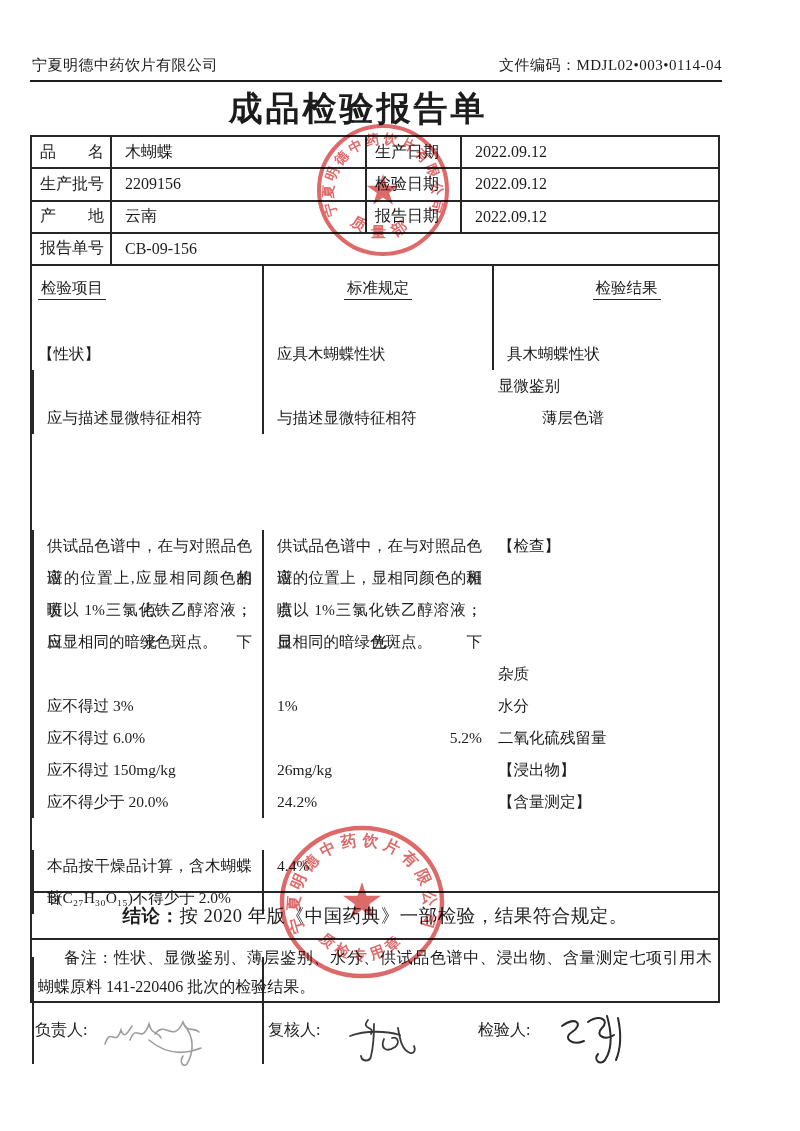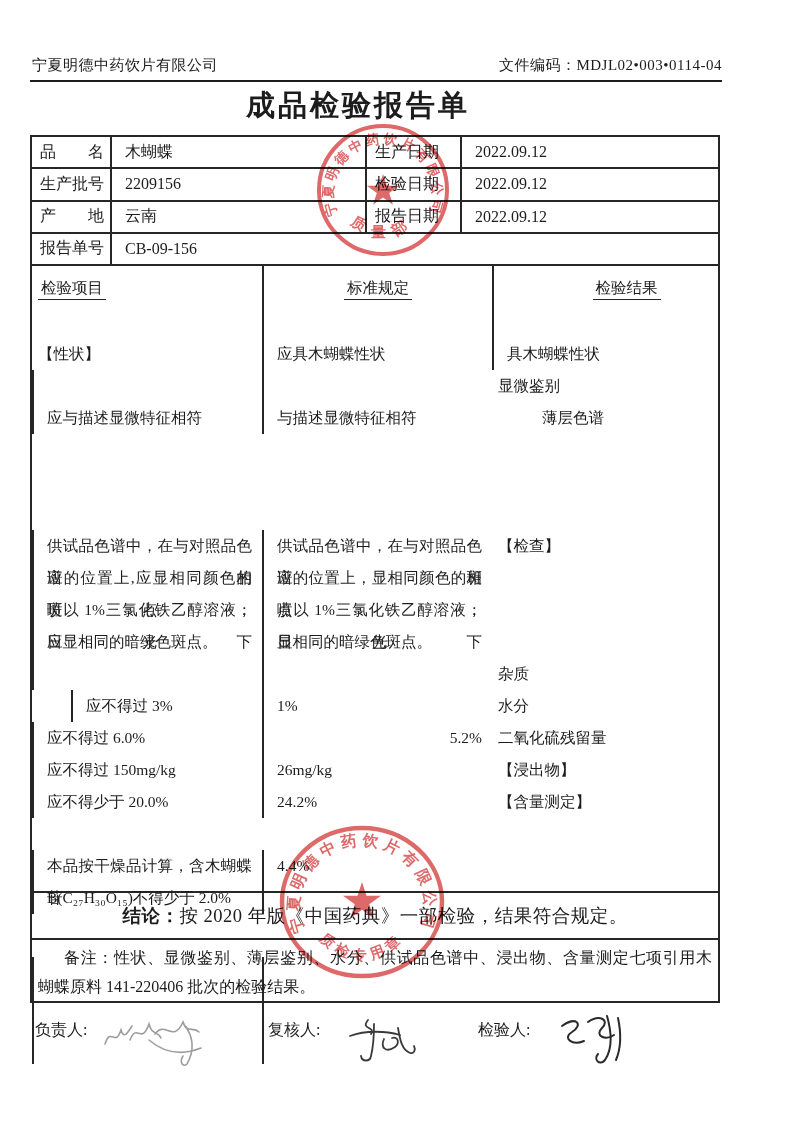--- a/index.html
+++ b/index.html
@@ -4,21 +4,21 @@
 <style>
   html,body{margin:0;padding:0;background:#ffffff;}
   .page{position:relative;width:800px;height:1131px;background:#ffffff;overflow:hidden;
         font-family:"Liberation Serif","DejaVu Serif",serif;color:#1c1c1c;}
   
   .hdr{position:absolute;left:30px;top:56px;width:692px;height:22px;font-size:15px;}
   .hdr .co{position:absolute;left:2px;top:0;letter-spacing:.5px;}
   .hdr .code{position:absolute;right:0;top:0;letter-spacing:.5px;}
   .rule{position:absolute;left:30px;top:80px;width:692px;height:0;border-top:2px solid #1c1c1c;}
   .title{position:absolute;left:0;top:86px;width:716px;text-align:center;
-         font-size:29px;font-weight:bold;letter-spacing:3px;}
+         font-size:34px;font-weight:bold;letter-spacing:3px;}
   
   .doc{position:absolute;left:30px;top:135px;width:690px;border:2px solid #262626;box-sizing:border-box;}
   .sec{box-sizing:border-box;}
   .sec + .sec{border-top:2px solid #262626;}
   
   .info{display:grid;grid-template-columns:80px 255px 95px 256px;height:127px;font-size:16px;}
   .info .cell{box-sizing:border-box;display:flex;align-items:center;padding-left:8px;overflow:hidden;white-space:nowrap;}
   .info .bR{border-right:2px solid #262626;}
   .info .bT{border-top:2px solid #262626;}
   .info .val{padding-left:13px;}
@@ -117,21 +117,21 @@
           <div class="pline">显相同的暗绿色斑点。</div>
         </div>
         <div class="mcell" style="height: 32px;">
           <div class="item">【检查】</div>
         </div>
         <div class="mcell bL" style="height: 32px;"></div>
         <div class="mcell bL" style="height: 32px;"></div>
         <div class="mcell" style="height: 32px;">
           <div class="item">杂质</div>
         </div>
-        <div class="mcell bL" style="height: 32px; margin-left: 39px;">
+        <div class="mcell bL" style="height: 32px;">
           <div class="pline">应不得过 3%</div>
         </div>
         <div class="mcell bL" style="height: 32px;">
           <div class="pline">1%</div>
         </div>
         <div class="mcell" style="height: 32px;">
           <div class="item">水分</div>
         </div>
         <div class="mcell bL" style="height: 32px;">
           <div class="pline">应不得过 6.0%</div>

